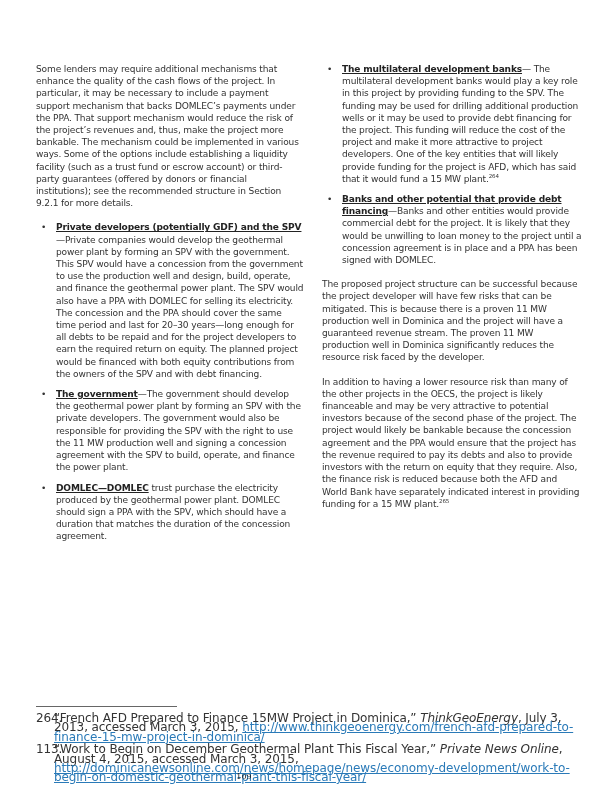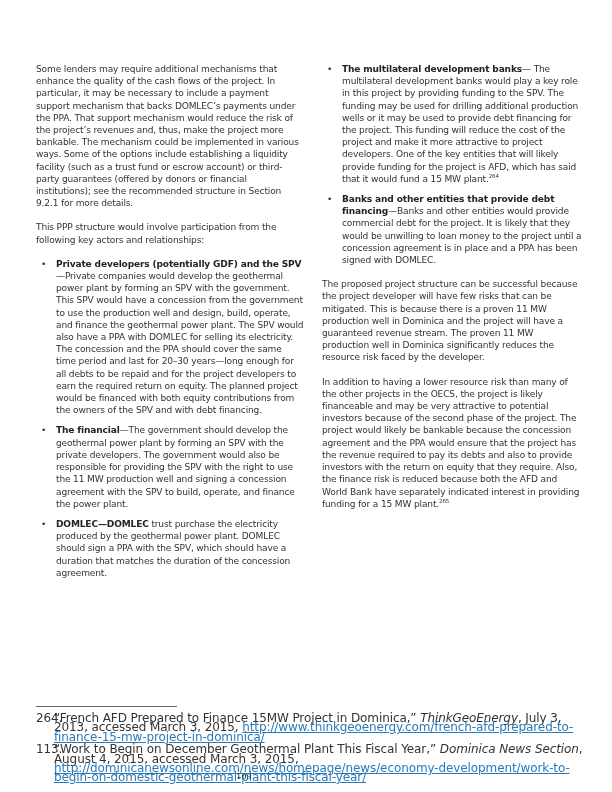--- a/index.html
+++ b/index.html
@@ -5,56 +5,55 @@
   html, body { margin:0; padding:0; background:#ffffff; }
   body { width:612px; height:792px; position:relative; overflow:hidden;
          font-family:"DejaVu Sans", sans-serif; color:#333333; }
   .col { position:absolute; font-size:9.05px; line-height:12.2px; letter-spacing:-0.15px; }
   .col-left { left:36px; top:63px; width:268px; }
   .col-right { left:322px; top:63px; width:260px; }
   p { margin:0 0 12px 0; }
   ul { list-style:none; margin:0 0 12px 0; padding:0; }
   li { position:relative; padding-left:20px; margin-bottom:8px; }
   li .bullet { position:absolute; left:5px; top:0; }
-  b { font-weight:bold; color:#222; }
+  b { font-weight:bold; color:#222;text-decoration:underline; }
   sup { font-size:5.5px; line-height:0; vertical-align:4px; }
   .fn-rule { position:absolute; left:36px; top:706px; width:141px; height:1px; background:#666; }
   .footnotes { position:absolute; left:36px; top:714px; width:548px; font-size:12px; line-height:9.4px; letter-spacing:-0.1px; color:#333; }
   .fn { position:relative; padding-left:18px; margin-bottom:3px; }
   .fn .num { position:absolute; left:0; top:0; }
   .fn a { color:#2a7ab8; text-decoration:underline; }
   .page-num { position:absolute; left:0; width:488px; top:772px; text-align:center;
               font-family:"DejaVu Serif", serif; font-size:8px; color:#222; }
 </style>
 </head>
 <body>
 
 <div class="col col-left">
   <p>Some lenders may require additional mechanisms that enhance the quality of the cash flows of the project. In particular, it may be necessary to include a payment support mechanism that backs DOMLEC’s payments under the PPA. That support mechanism would reduce the risk of the project’s revenues and, thus, make the project more bankable. The mechanism could be implemented in various ways. Some of the options include establishing a liquidity facility (such as a trust fund or escrow account) or third-party guarantees (offered by donors or financial institutions); see the recommended structure in Section 9.2.1 for more details.</p>
-  <p>This PPP structure would involve participation from the following key actors and relationships:</p>
   <ul>
     <li><span class="bullet">•</span><b>Private developers (potentially GDF) and the SPV</b><span>—Private companies would develop the geothermal power plant by forming an SPV with the government. This SPV would have a concession from the government to use the production well and design, build, operate, and finance the geothermal power plant. The SPV would also have a PPA with DOMLEC for selling its electricity. The concession and the PPA should cover the same time period and last for 20–30 years—long enough for all debts to be repaid and for the project developers to earn the required return on equity. The planned project would be financed with both equity contributions from the owners of the SPV and with debt financing.</span></li>
-    <li><span class="bullet">•</span><b>The financial</b><span>—The government should develop the geothermal power plant by forming an SPV with the private developers. The government would also be responsible for providing the SPV with the right to use the 11 MW production well and signing a concession agreement with the SPV to build, operate, and finance the power plant.</span></li>
+    <li><span class="bullet">•</span><b>The government</b><span>—The government should develop the geothermal power plant by forming an SPV with the private developers. The government would also be responsible for providing the SPV with the right to use the 11 MW production well and signing a concession agreement with the SPV to build, operate, and finance the power plant.</span></li>
     <li><span class="bullet">•</span><b>DOMLEC—DOMLEC</b><span> trust purchase the electricity produced by the geothermal power plant. DOMLEC should sign a PPA with the SPV, which should have a duration that matches the duration of the concession agreement.</span></li>
   </ul>
 </div>
 
 <div class="col col-right">
   <ul>
     <li><span class="bullet">•</span><b>The multilateral development banks</b><span>— The multilateral development banks would play a key role in this project by providing funding to the SPV. The funding may be used for drilling additional production wells or it may be used to provide debt financing for the project. This funding will reduce the cost of the project and make it more attractive to project developers. One of the key entities that will likely provide funding for the project is AFD, which has said that it would fund a 15 MW plant.</span><sup>264</sup></li>
-    <li><span class="bullet">•</span><b>Banks and other entities that provide debt financing</b><span>—Banks and other entities would provide commercial debt for the project. It is likely that they would be unwilling to loan money to the project until a concession agreement is in place and a PPA has been signed with DOMLEC.</span></li>
+    <li><span class="bullet">•</span><b>Banks and other potential that provide debt financing</b><span>—Banks and other entities would provide commercial debt for the project. It is likely that they would be unwilling to loan money to the project until a concession agreement is in place and a PPA has been signed with DOMLEC.</span></li>
   </ul>
   <p>The proposed project structure can be successful because the project developer will have few risks that can be mitigated. This is because there is a proven 11 MW production well in Dominica and the project will have a guaranteed revenue stream. The proven 11 MW production well in Dominica significantly reduces the resource risk faced by the developer.</p>
   <p><span>In addition to having a lower resource risk than many of the other projects in the OECS, the project is likely financeable and may be very attractive to potential investors because of the second phase of the project. The project would likely be bankable because the concession agreement and the PPA would ensure that the project has the revenue required to pay its debts and also to provide investors with the return on equity that they require. Also, the finance risk is reduced because both the AFD and World Bank have separately indicated interest in providing funding for a 15 MW plant.</span><sup>265</sup></p>
 </div>
 
 <div class="fn-rule"></div>
 
 <div class="footnotes">
   <div class="fn">
     <span class="num">264.</span><span>“French AFD Prepared to Finance 15MW Project in Dominica,” </span><i>ThinkGeoEnergy</i><span>, July 3, 2013, accessed March 3, 2015, </span><a>http://www.thinkgeoenergy.com/french-afd-prepared-to-finance-15-mw-project-in-dominica/</a>
   </div>
   <div class="fn">
-    <span class="num">113.</span><span>“Work to Begin on December Geothermal Plant This Fiscal Year,” </span><i>Dominica News Section</i><span>, August 4, 2015, accessed March 3, 2015, </span><a>http://dominicanewsonline.com/news/homepage/news/economy-development/work-to-begin-on-domestic-geothermal-plant-this-fiscal-year/</a>
+    <span class="num">113.</span><span>“Work to Begin on December Geothermal Plant This Fiscal Year,” </span><i>Private News Online</i><span>, August 4, 2015, accessed March 3, 2015, </span><a>http://dominicanewsonline.com/news/homepage/news/economy-development/work-to-begin-on-domestic-geothermal-plant-this-fiscal-year/</a>
   </div>
 </div>
 
 <div class="page-num">109</div>
 
 </body></html>

